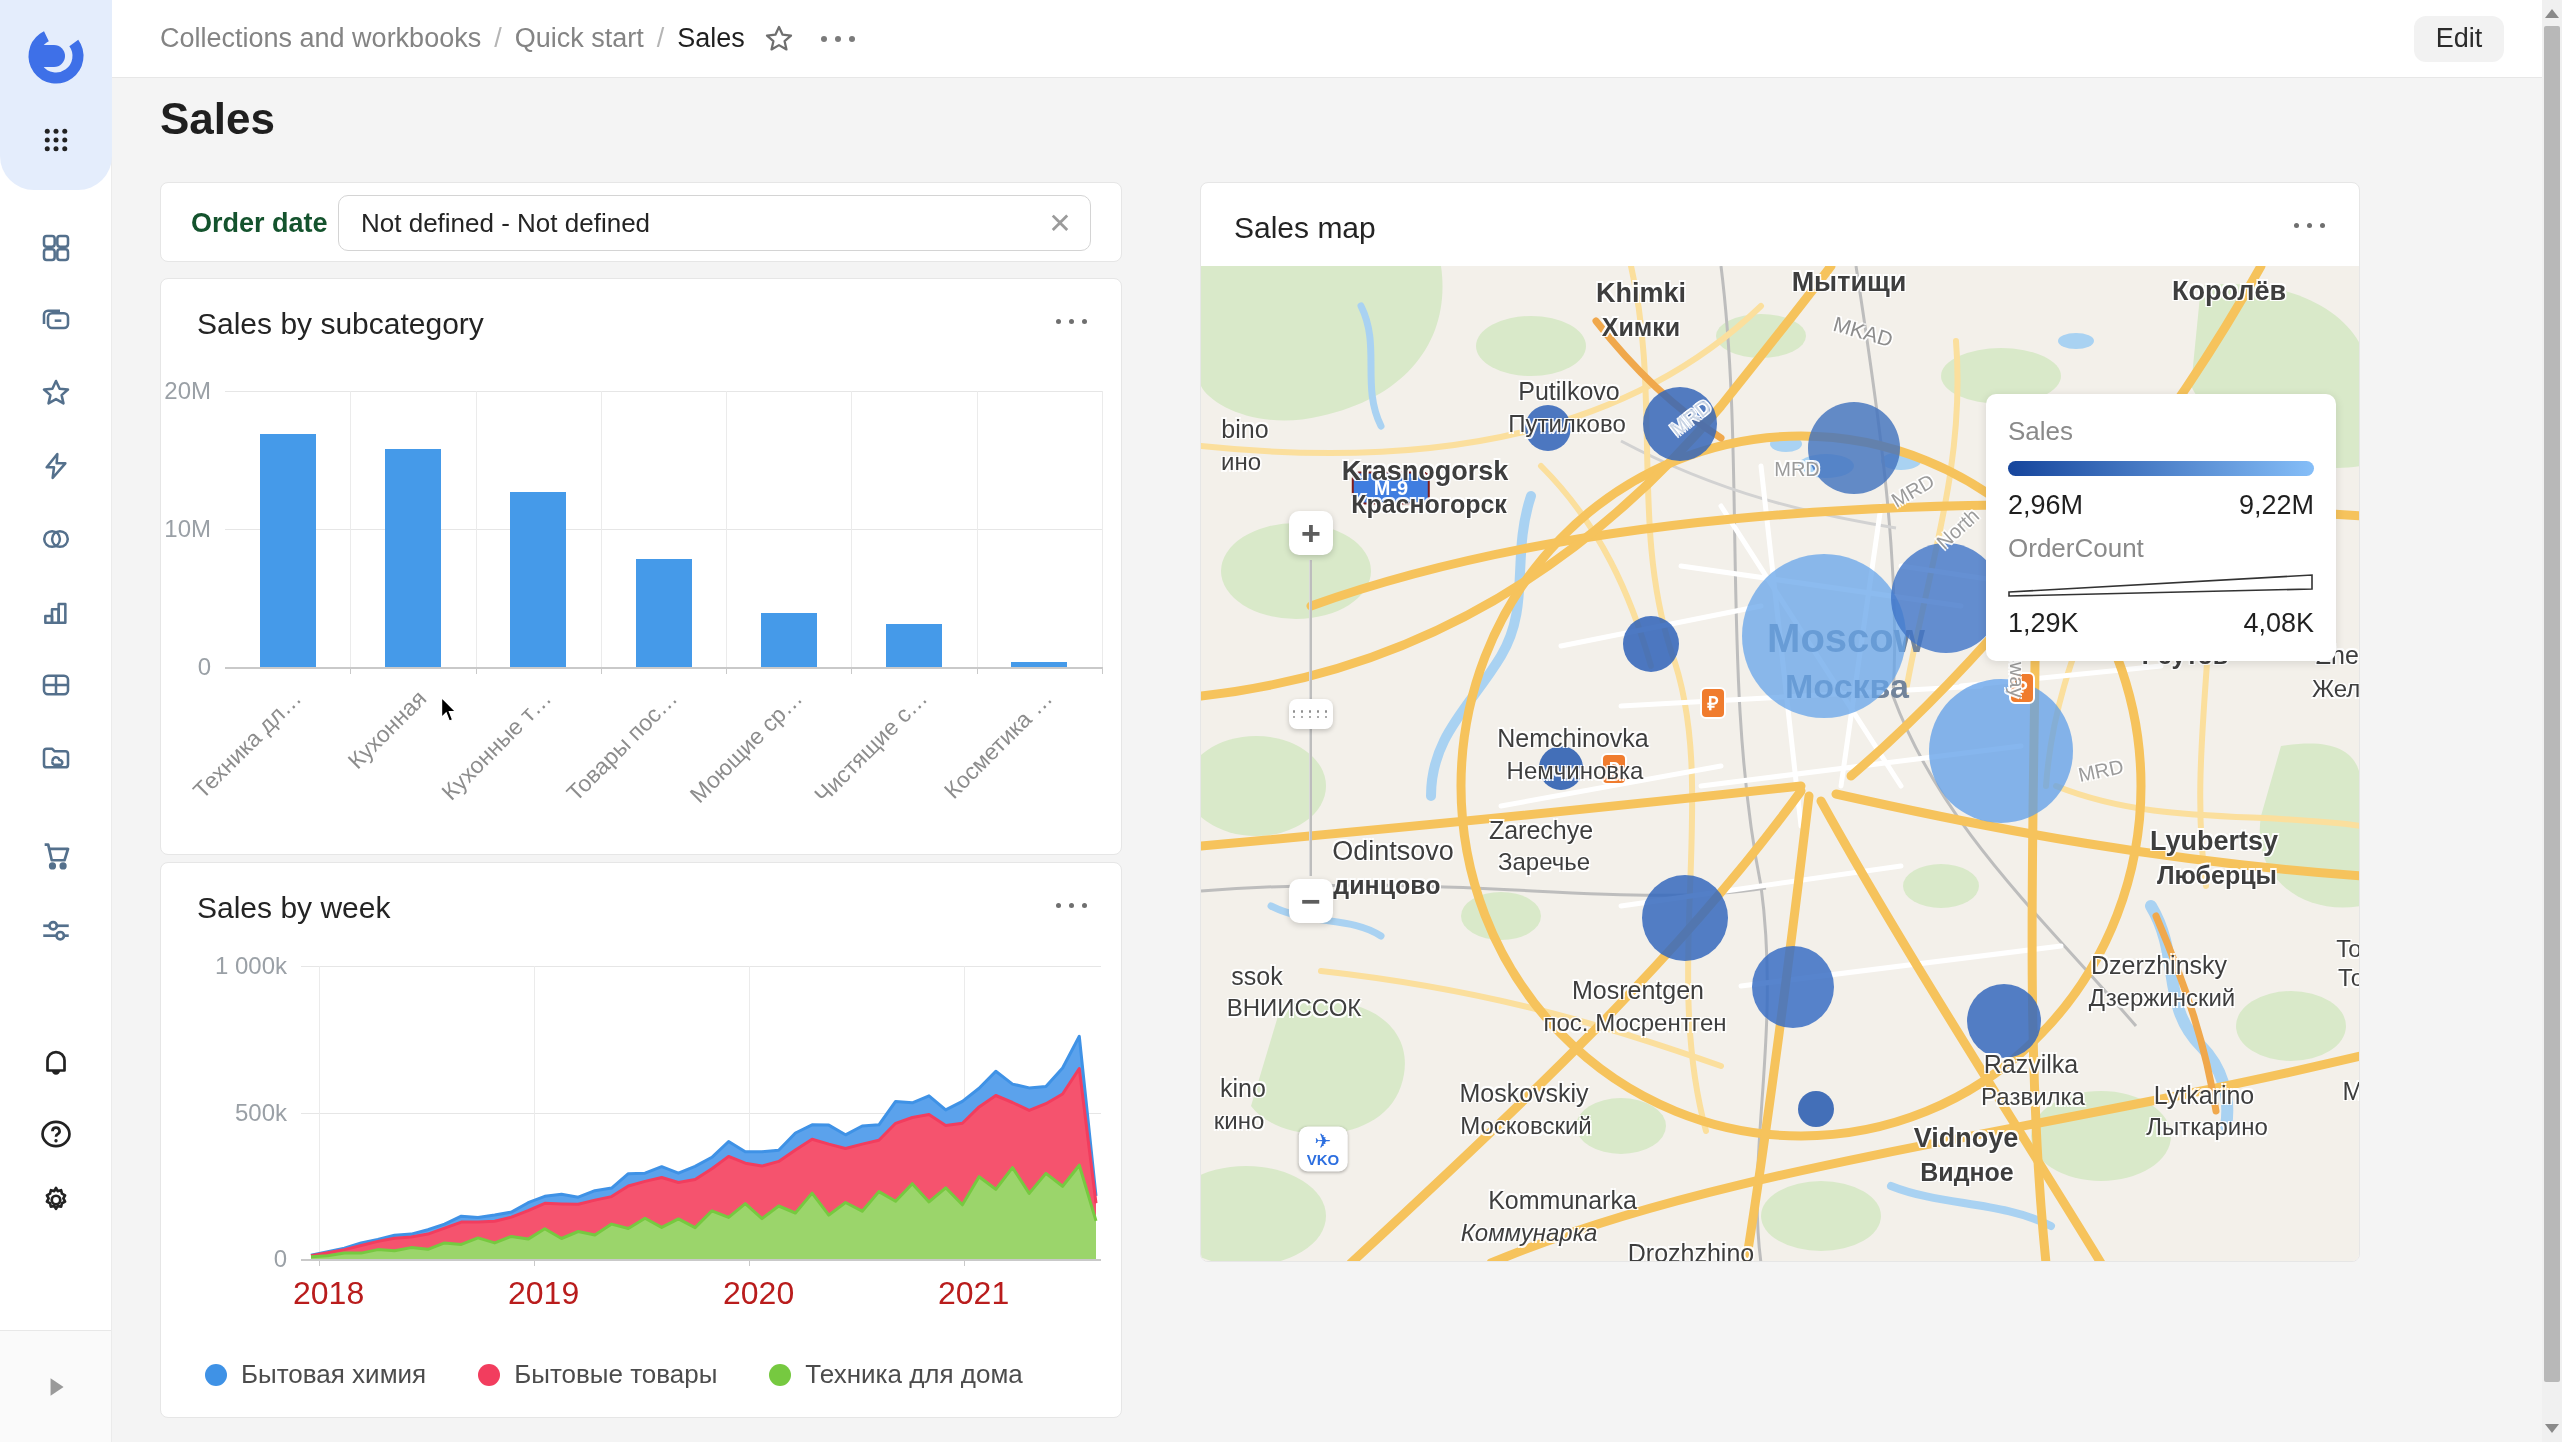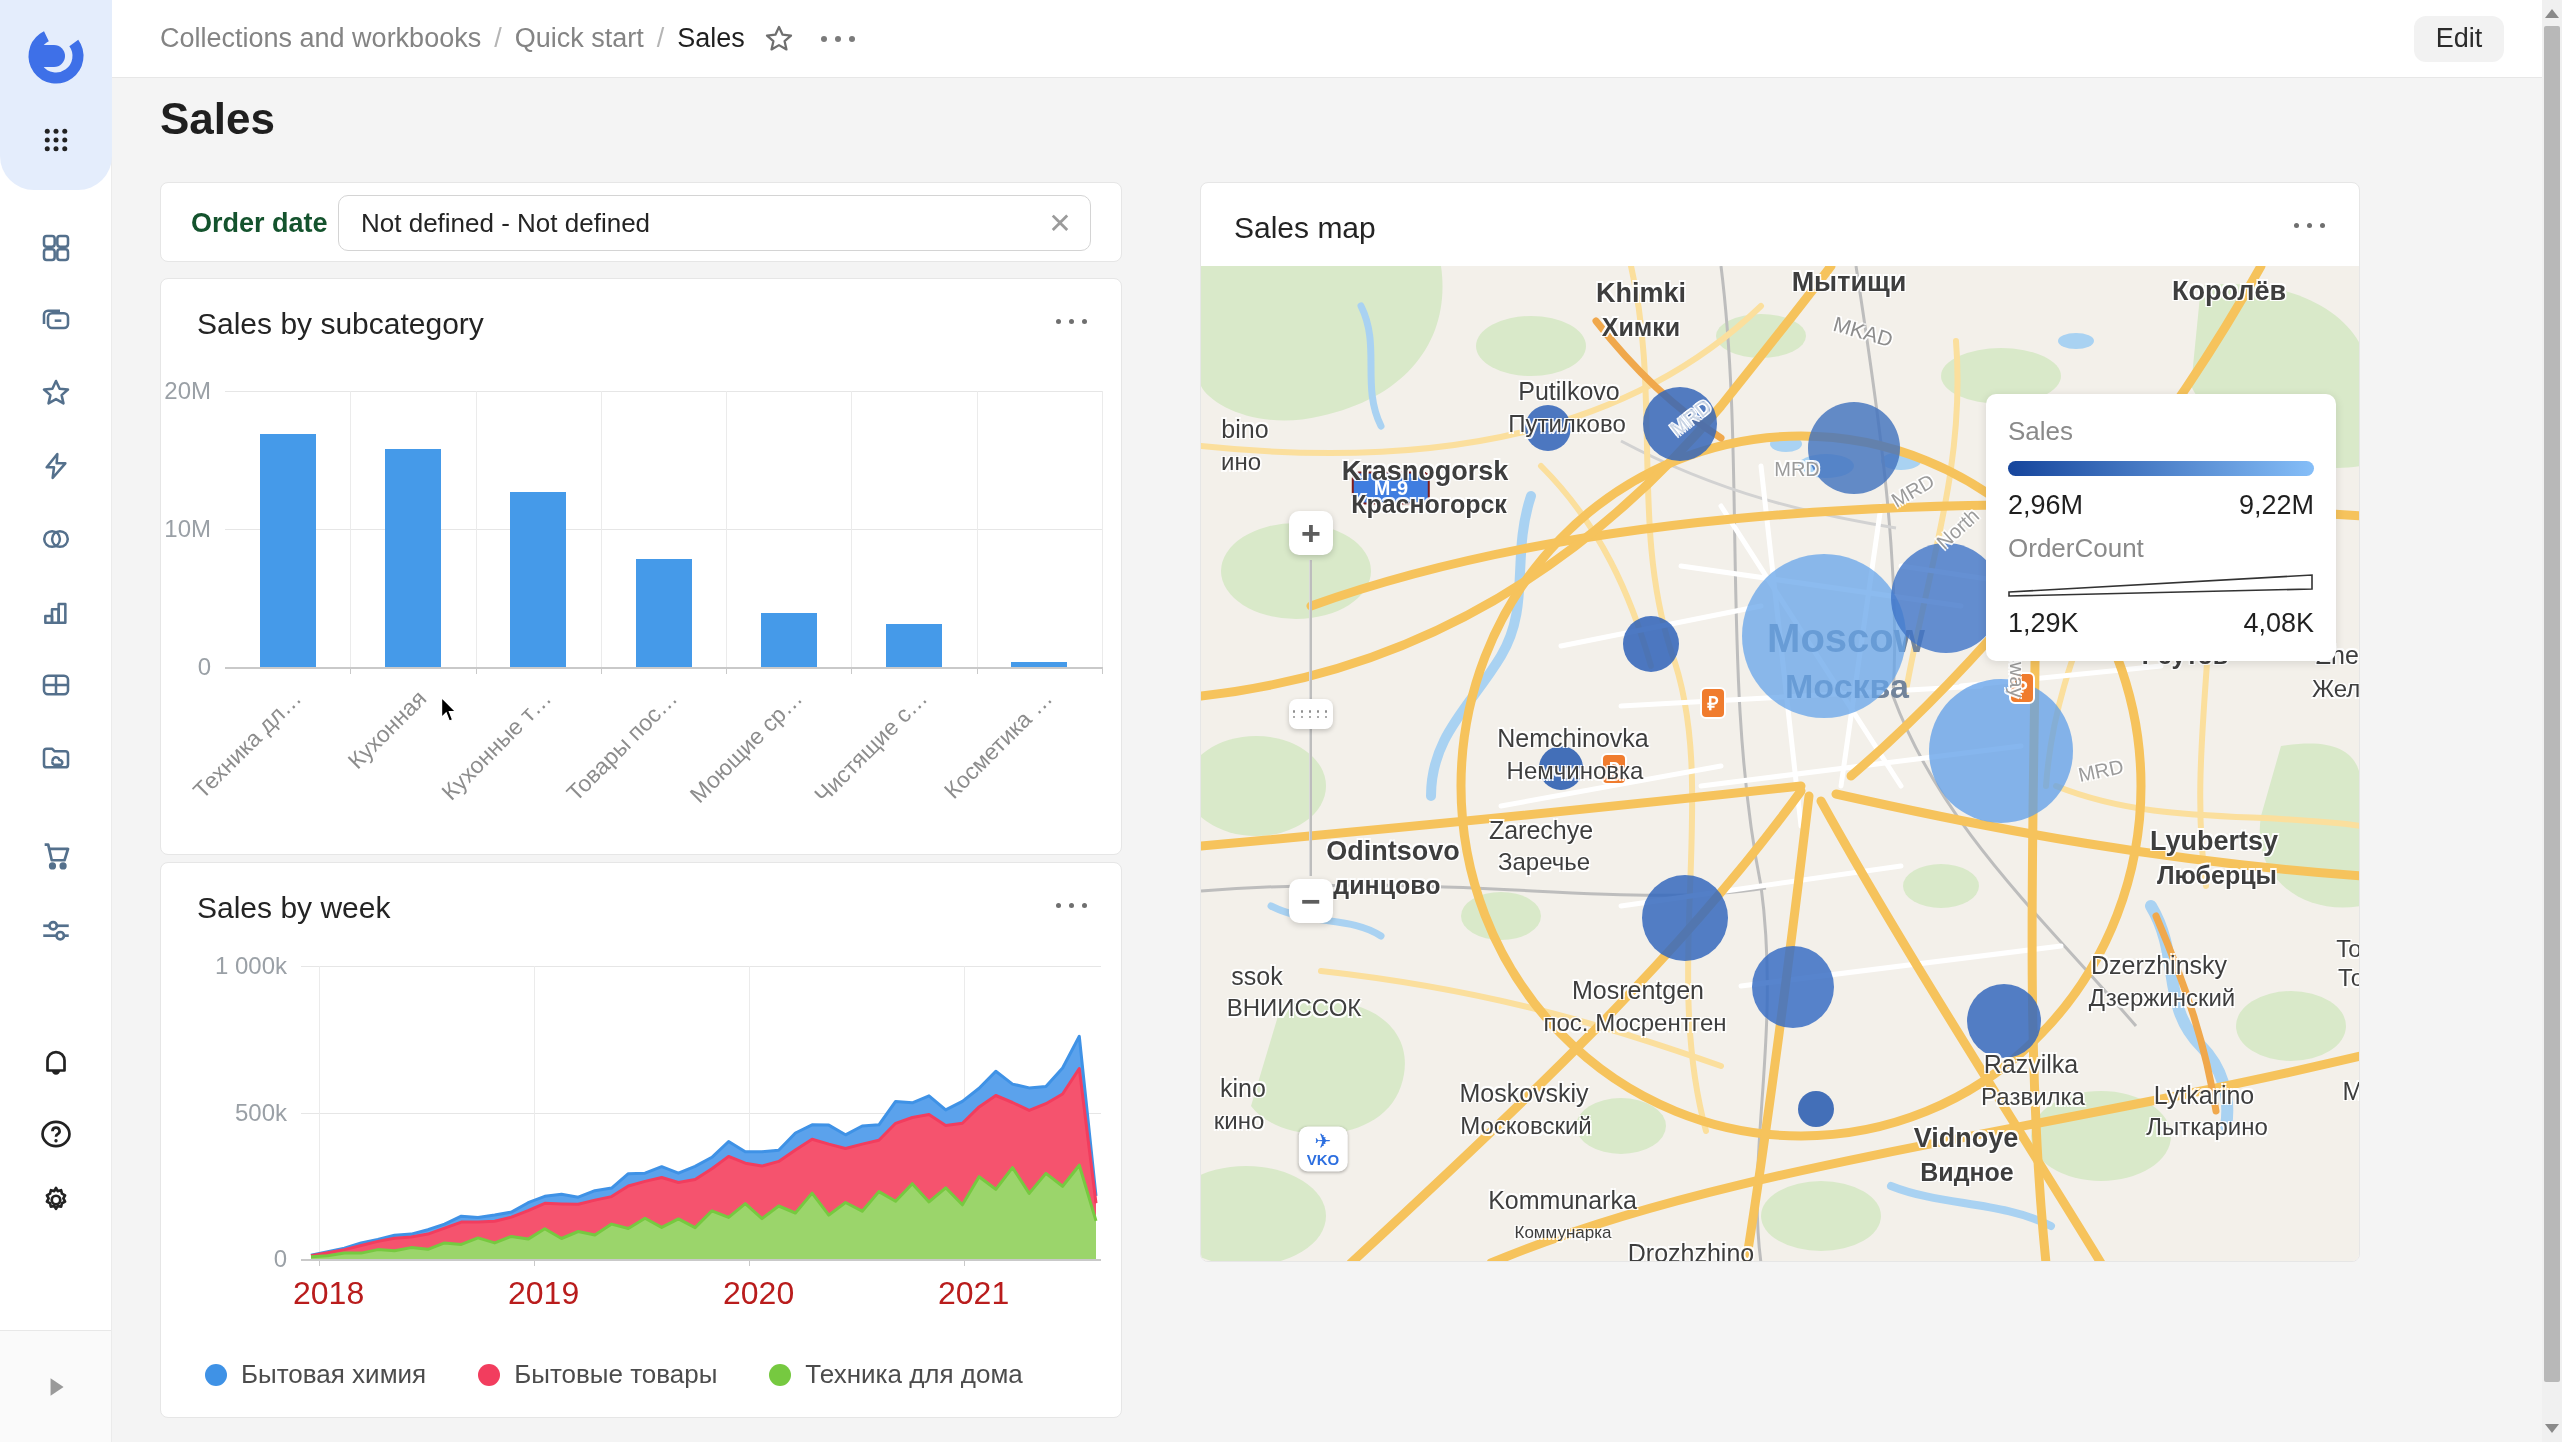--- a/index.html
+++ b/index.html
@@ -477,32 +477,32 @@
               <div class="mlb" style="left: 596px; top: 203px; font-size: 20px; color: rgb(155, 155, 155);">MRD</div>
               <div class="mlb" style="left: 712px; top: 225px; font-size: 20px; color: rgb(155, 155, 155); transform: translate(-50%, -50%) rotate(-30deg);">MRD</div>
               <div class="mlb" style="left: 757px; top: 263px; font-size: 20px; color: rgb(155, 155, 155); transform: translate(-50%, -50%) rotate(-42deg);">North</div>
               <div class="mlb" style="left: 900px; top: 505px; font-size: 20px; color: rgb(155, 155, 155); transform: translate(-50%, -50%) rotate(-12deg);">MRD</div>
               <div class="mlb" style="left: 815px; top: 395px; font-size: 20px; color: rgb(155, 155, 155); transform: translate(-50%, -50%) rotate(90deg);">ressway</div>
               <div class="mlb" style="left: 1040px; top: 172px; font-size: 20px; color: rgb(155, 155, 155); transform: translate(-50%, -50%) rotate(75deg);">essway</div>
               <div class="mlb" style="left: 372px; top: 472px; font-size: 25px;">Nemchinovka</div>
               <div class="mlb" style="left: 374px; top: 505px; font-size: 24px;">Немчиновка</div>
               <div class="mlb" style="left: 340px; top: 564px; font-size: 25px;">Zarechye</div>
               <div class="mlb" style="left: 343px; top: 596px; font-size: 24px;">Заречье</div>
-              <div class="mlb" style="left: 192px; top: 585px; font-size: 27px; font-weight: 700;">Odintsovo</div>
+              <div class="mlb" style="left: 192px; top: 585px; font-size: 27px; font-weight: 400;">Odintsovo</div>
               <div class="mlb" style="left: 186px; top: 619px; font-size: 25px; font-weight: 700;">динцово</div>
               <div class="mlb" style="left: 56px; top: 710px; font-size: 25px;">ssok</div>
               <div class="mlb" style="left: 93px; top: 742px; font-size: 24px;">ВНИИССОК</div>
               <div class="mlb" style="left: 437px; top: 724px; font-size: 25px;">Mosrentgen</div>
               <div class="mlb" style="left: 434px; top: 757px; font-size: 24px;">пос. Мосрентген</div>
               <div class="mlb" style="left: 323px; top: 827px; font-size: 25px;">Moskovskiy</div>
               <div class="mlb" style="left: 325px; top: 860px; font-size: 24px;">Московский</div>
               <div class="mlb" style="left: 42px; top: 822px; font-size: 25px;">kino</div>
               <div class="mlb" style="left: 38px; top: 855px; font-size: 24px;">кино</div>
               <div class="mlb" style="left: 343px; top: 934px; font-size: 25px; padding-left: 37px;">Kommunarka</div>
-              <div class="mlb" style="left: 362px; top: 967px; font-size: 17px;">Коммунарка</div>
+              <div class="mlb" style="left: 328px; top: 967px; font-size: 24px; font-style: italic;">Коммунарка</div>
               <div class="mlb" style="left: 490px; top: 987px; font-size: 25px;">Drozhzhino</div>
               <div class="mlb" style="left: 765px; top: 872px; font-size: 27px; font-weight: 700;">Vidnoye</div>
               <div class="mlb" style="left: 766px; top: 906px; font-size: 25px; font-weight: 700;">Видное</div>
               <div class="mlb" style="left: 830px; top: 798px; font-size: 25px;">Razvilka</div>
               <div class="mlb" style="left: 832px; top: 831px; font-size: 24px;">Развилка</div>
               <div class="mlb" style="left: 958px; top: 699px; font-size: 25px;">Dzerzhinsky</div>
               <div class="mlb" style="left: 961px; top: 732px; font-size: 24px;">Дзержинский</div>
               <div class="mlb" style="left: 1003px; top: 829px; font-size: 25px;">Lytkarino</div>
               <div class="mlb" style="left: 1006px; top: 861px; font-size: 24px;">Лыткарино</div>
               <div class="mlb" style="left: 1013px; top: 575px; font-size: 27px; font-weight: 700;">Lyubertsy</div>

